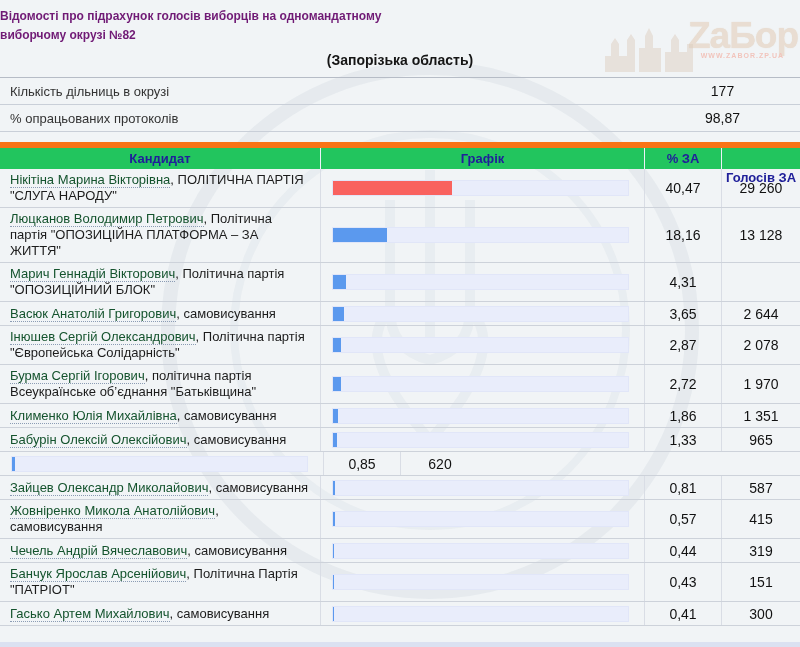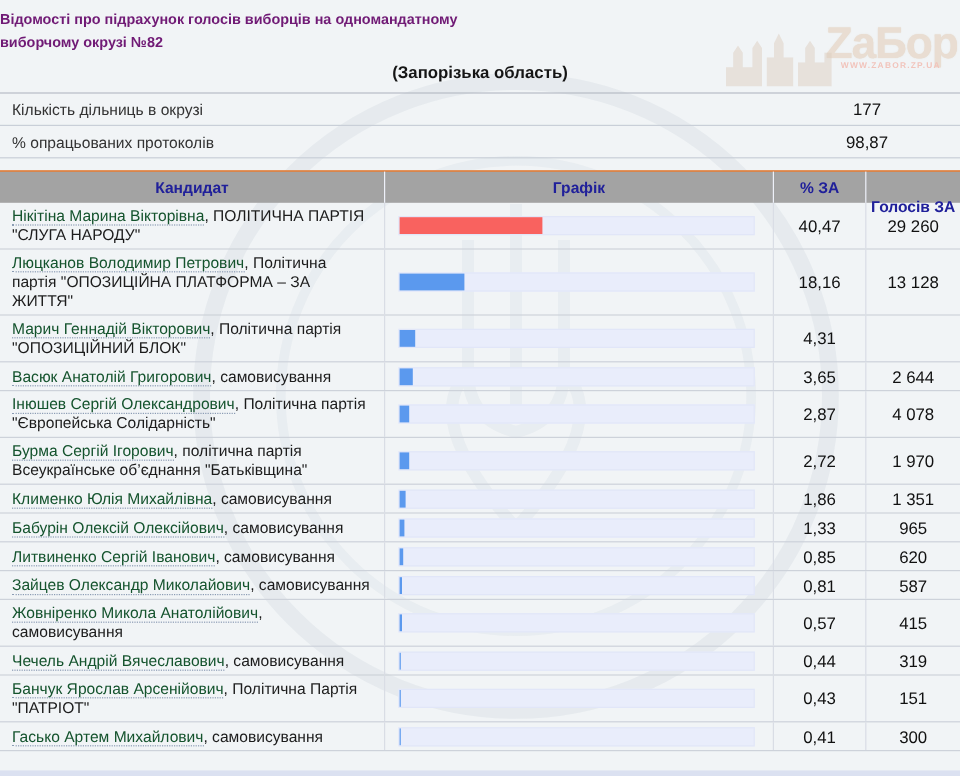--- a/index.html
+++ b/index.html
@@ -26,21 +26,21 @@
 
   
   .summary{border-top:1px solid #b6bcc6;}
   .summary-row{height:26px;border-bottom:1px solid #c9cfd8;display:flex;align-items:center;}
   .summary-label{flex:1;padding-left:10px;font-size:13px;color:#333;}
   .summary-value{width:155px;text-align:center;font-size:14px;font-weight:normal;color:#111;}
 
   .gap{height:10px;}
 
   
-  .thead{height:27px;background:#a3a3a3;display:flex;box-sizing:border-box;border-top:1px solid #f97316;}
+  .thead{height:27px;background:#22c55e;display:flex;box-sizing:border-box;border-top:6px solid #f97316;}
   .th{display:flex;align-items:center;justify-content:center;font-size:13px;font-weight:bold;color:#20209a;box-sizing:border-box;}
   .th-candidate{width:321px;border-right:1px solid #eef1f9;}
   .th-graph{width:324px;border-right:1px solid #eef1f9;}
   .th-pct{width:77px;border-right:1px solid #eef1f9;}
   .th-votes{width:78px;margin-top:29px;}
 
   .row{display:flex;min-height:23px;border-bottom:1px solid #cdd2da;align-items:stretch;}
   .cell{box-sizing:border-box;}
   .cell-candidate{width:321px;padding:3px 8px 3px 10px;font-size:13px;line-height:16px;color:#1c1c1c;display:flex;align-items:center;border-right:1px solid #d9dde5;}
   .cand-link{color:#14532d;text-decoration:none;border-bottom:1px dotted #8b9cb4;cursor:pointer;}
@@ -152,21 +152,21 @@
         <div class="row">
     <div class="cell cell-candidate">
       <span><a class="cand-link" href="#">Інюшев Сергій Олександрович</a><span>, Політична партія "Європейська Солідарність"</span></span>
     </div>
     <div class="cell cell-graph">
       <div class="bar-track">
         <div class="bar-fill" style="width: 2.87%; background: rgb(91, 153, 238);"></div>
       </div>
     </div>
     <div class="cell cell-pct">2,87</div>
-    <div class="cell cell-votes">4 078</div>
+    <div class="cell cell-votes">2 078</div>
   </div>
         <div class="row">
     <div class="cell cell-candidate">
       <span><a class="cand-link" href="#">Бурма Сергій Ігорович</a><span>, політична партія Всеукраїнське об’єднання "Батьківщина"</span></span>
     </div>
     <div class="cell cell-graph">
       <div class="bar-track">
         <div class="bar-fill" style="width: 2.72%; background: rgb(91, 153, 238);"></div>
       </div>
     </div>
@@ -191,23 +191,20 @@
     </div>
     <div class="cell cell-graph">
       <div class="bar-track">
         <div class="bar-fill" style="width: 1.33%; background: rgb(91, 153, 238);"></div>
       </div>
     </div>
     <div class="cell cell-pct">1,33</div>
     <div class="cell cell-votes">965</div>
   </div>
         <div class="row">
-    <div class="cell cell-candidate">
-      <span><a class="cand-link" href="#">Литвиненко Сергій Іванович</a><span>, самовисування</span></span>
-    </div>
     <div class="cell cell-graph">
       <div class="bar-track">
         <div class="bar-fill" style="width: 0.85%; background: rgb(91, 153, 238);"></div>
       </div>
     </div>
     <div class="cell cell-pct">0,85</div>
     <div class="cell cell-votes">620</div>
   </div>
         <div class="row">
     <div class="cell cell-candidate">

